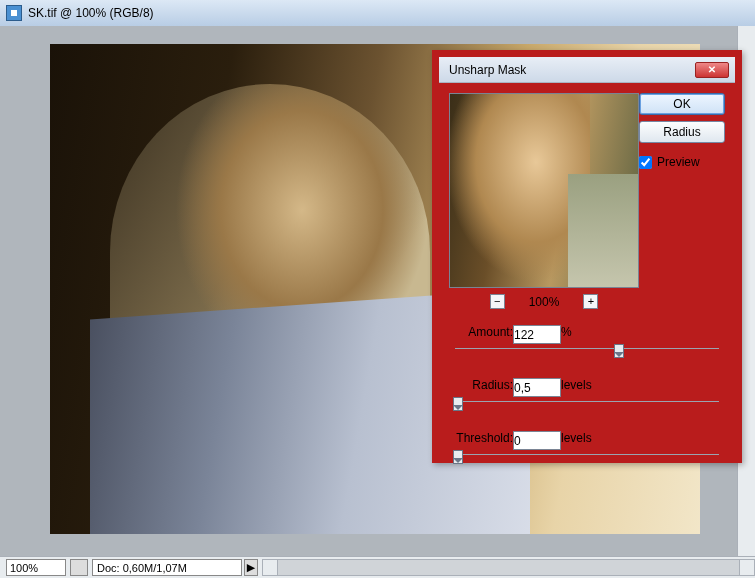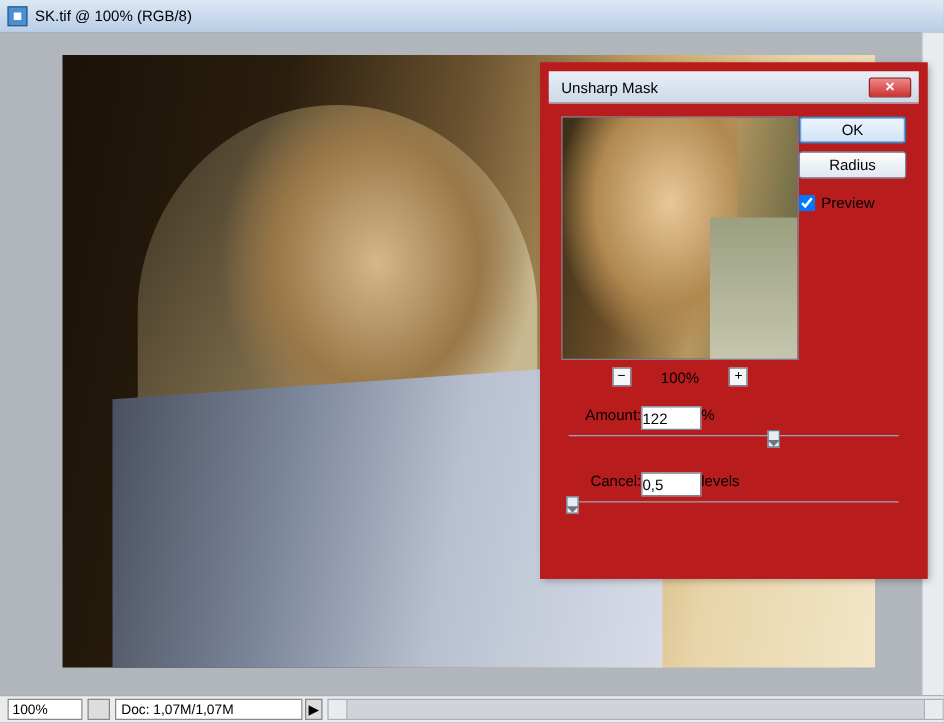--- a/index.html
+++ b/index.html
@@ -72,21 +72,21 @@
   <div class="canvas-img"></div>
 </div>
 <div class="right-scroll"></div>
 
 <div class="status">
   <div class="zoom-box">
       <span>100%</span>
     </div>
   <div class="hand-btn"></div>
   <div class="doc-box">
-      <span>Doc: 1,07M/1,07M</span>
+      <span>Doc: 0,60M/1,07M</span>
     </div>
   <div class="arrow-btn">
       <span>▶</span>
     </div>
   <div class="hscroll"></div>
 </div>
 
 <div class="dialog">
   <div class="dlg-title">
     <span>Unsharp Mask</span>
@@ -127,24 +127,34 @@
         <input class="num-input" value="122" style="">
         <span class="unit">%</span>
       </div>
       <div class="slider-track">
         <div class="slider-thumb" style="left:62%"></div>
       </div>
     </div>
 
     <div class="param">
       <div class="param-row">
-        <label class="lbl-radius">Cancel:</label>
+        <label class="lbl-radius">Radius:</label>
         <input class="num-input" value="0,5" style="">
         <span class="unit">levels</span>
       </div>
       <div class="slider-track">
         <div class="slider-thumb" style="left:1%"></div>
       </div>
     </div>
 
+    <div class="param">
+      <div class="param-row">
+        <label class="lbl-thresh">Threshold:</label>
+        <input class="num-input" value="0" style="">
+        <span class="unit">levels</span>
+      </div>
+      <div class="slider-track">
+        <div class="slider-thumb" style="left:1%"></div>
+      </div>
+    </div>
 
   </div>
 </div>
 
 </body></html>

